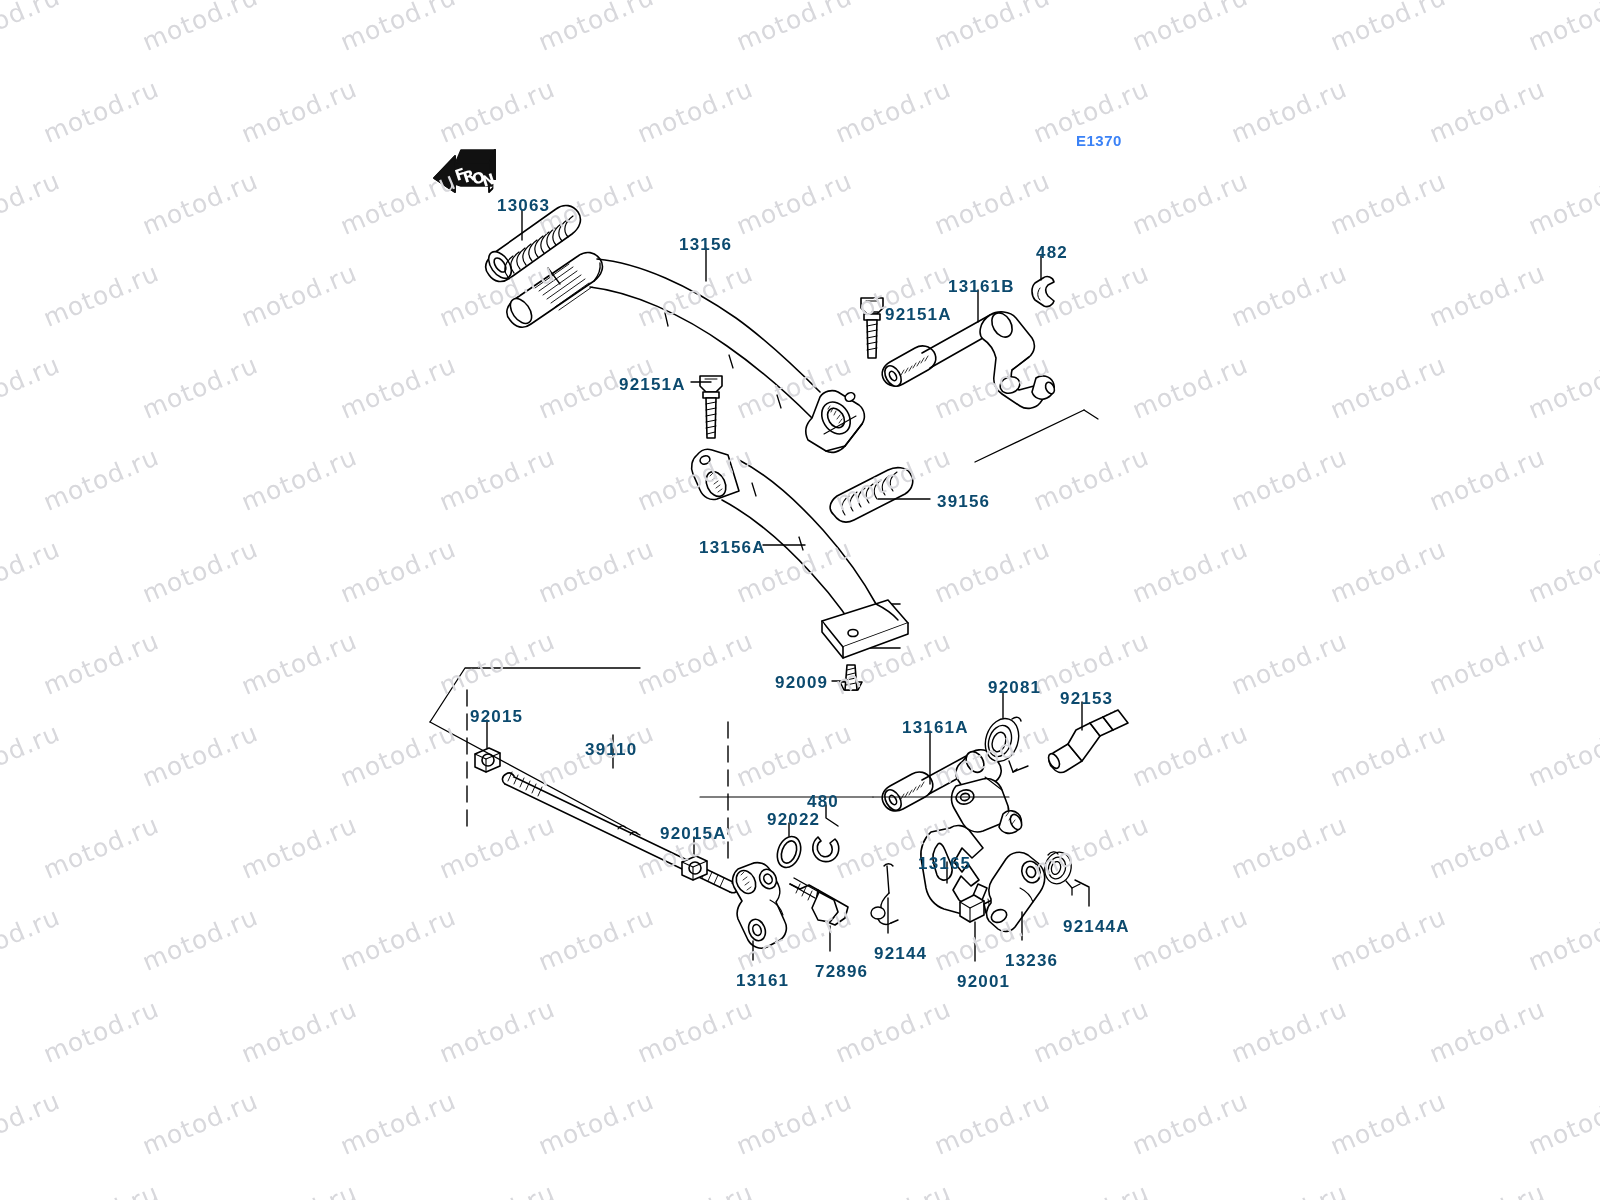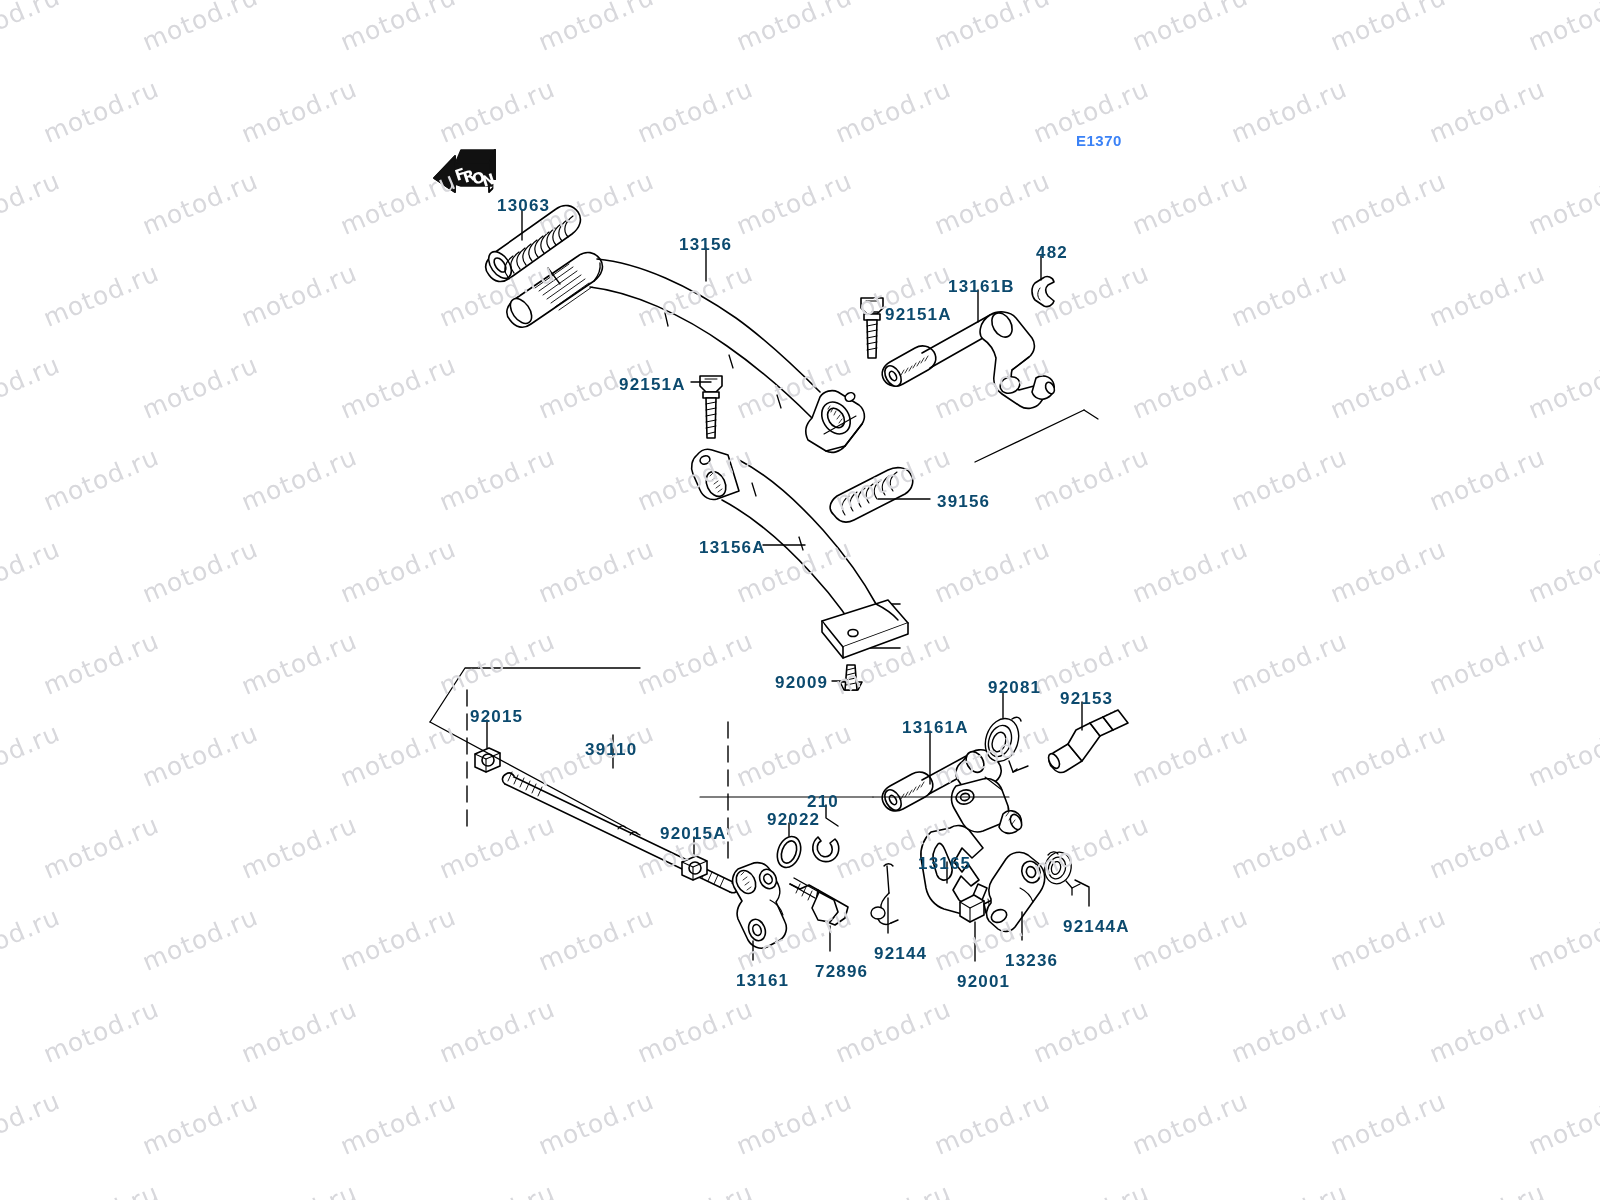--- a/index.html
+++ b/index.html
@@ -640,21 +640,21 @@
       <div class="lbl" style="left: 885px; top: 305px;">92151A</div>
       <div class="lbl" style="left: 948px; top: 277px;">13161B</div>
       <div class="lbl" style="left: 1028px; top: 243px; margin-left: 8px;">482</div>
       <div class="lbl" style="left: 937px; top: 492px;">39156</div>
       <div class="lbl" style="left: 699px; top: 538px;">13156A</div>
       <div class="lbl" style="left: 775px; top: 673px;">92009</div>
       <div class="lbl" style="left: 470px; top: 707px;">92015</div>
       <div class="lbl" style="left: 585px; top: 740px;">39110</div>
       <div class="lbl" style="left: 660px; top: 824px;">92015A</div>
       <div class="lbl" style="left: 767px; top: 810px;">92022</div>
-      <div class="lbl" style="left: 807px; top: 792px;">210</div>
+      <div class="lbl" style="left: 807px; top: 792px;">480</div>
       <div class="lbl" style="left: 736px; top: 971px;">13161</div>
       <div class="lbl" style="left: 815px; top: 962px;">72896</div>
       <div class="lbl" style="left: 874px; top: 944px;">92144</div>
       <div class="lbl" style="left: 918px; top: 854px;">13165</div>
       <div class="lbl" style="left: 902px; top: 718px; text-align: center;">13161A</div>
       <div class="lbl" style="left: 988px; top: 678px;">92081</div>
       <div class="lbl" style="left: 1060px; top: 689px;">92153</div>
       <div class="lbl" style="left: 957px; top: 972px;">92001</div>
       <div class="lbl" style="left: 1005px; top: 951px;">13236</div>
       <div class="lbl" style="left: 1063px; top: 917px;">92144A</div>

